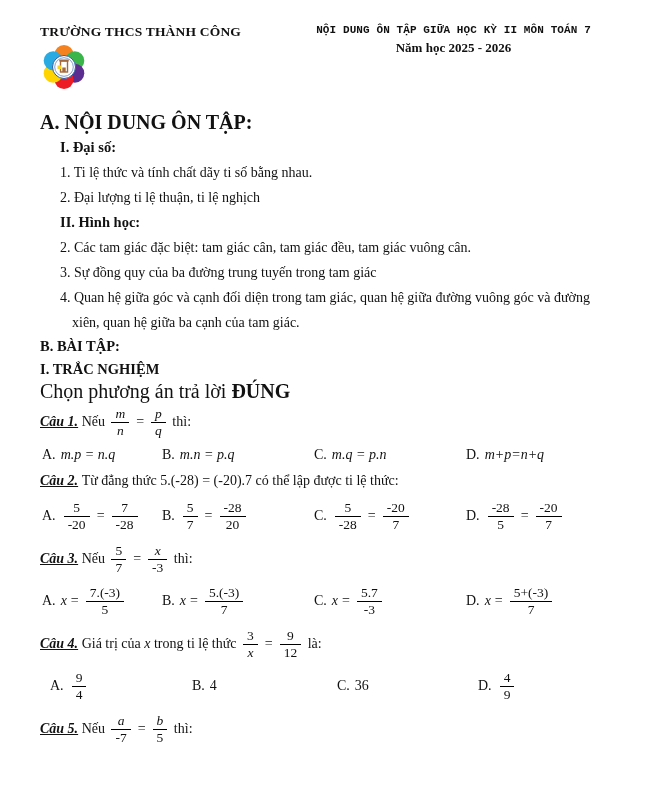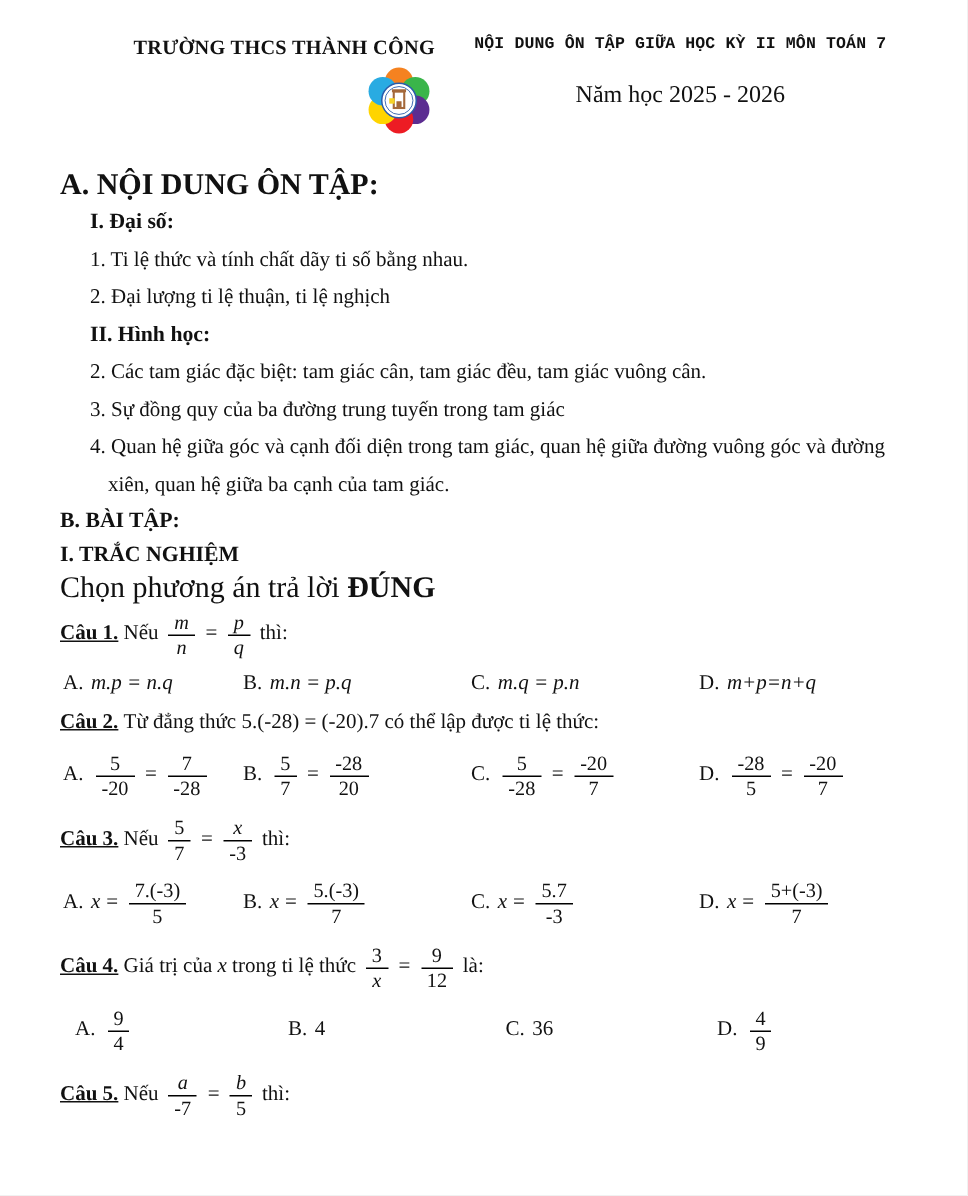--- a/index.html
+++ b/index.html
@@ -5,40 +5,40 @@
   * { margin:0; padding:0; box-sizing:border-box; }
   html,body { background:#e8e8e8; }
   body { font-family:"Liberation Serif","DejaVu Serif",serif; color:#111; }
   .page {
     width:645px; height:797px; background:#fff; margin:0 auto;
     padding:24px 28px 0 40px; overflow:hidden; position:relative;
   }
 
   
   .header { display:flex; margin-bottom:14px; }
-  .header-left { width:250px; text-align:right; }
+  .header-left { width:250px; text-align:left; }
   .header-right { flex:1; text-align:center; }
   .school-name { font-weight:bold; font-size:13.5px; white-space:nowrap; letter-spacing:.2px; }
   .doc-title { font-weight:bold; font-size:11px; white-space:nowrap; letter-spacing:.1px;font-family:Liberation Mono, monospace; }
-  .doc-year { font-weight:normal; font-size:16px; margin-top:19px; }
+  .doc-year { font-weight:bold; font-size:13px; margin-top:4px; }
   .logo { width:48px; height:48px; margin-top:3px; }
 
   
   .h-a { font-weight:bold; font-size:20px; line-height:26px; }
   .h-sub { font-weight:bold; font-size:14.5px; line-height:25px; padding-left:20px; }
   .list-line { font-size:14px; line-height:25px; padding-left:20px; }
   .hang { padding-left:32px; text-indent:-12px; }
   .h-b { font-weight:bold; font-size:14.5px; line-height:23px; }
   .h-tn { font-weight:bold; font-size:14.5px; line-height:22px; }
   .instr { font-size:20px; line-height:22px; }
   .instr b { font-weight:bold; }
 
   
   .qline { font-size:14px; display:flex; align-items:center; min-height:40px; }
-  .qlabel { font-weight:bold; text-decoration:underline; white-space:pre; }
+  .qlabel { font-weight:bold; text-decoration:underline; white-space:pre;font-style:italic; }
   .qtext { white-space:pre-wrap; }
   .it { font-style:italic; }
   .eq { padding:0 4px; }
 
   .frac { display:inline-flex; flex-direction:column; text-align:center;
           vertical-align:middle; margin:0 3px; line-height:1.15; font-size:13.5px; }
   .fnum { display:block; padding:0 4px; }
   .fden { display:block; padding:0 4px; border-top:1px solid #000; }
 
   .opt-row { display:grid; grid-template-columns:120px 152px 152px auto;

